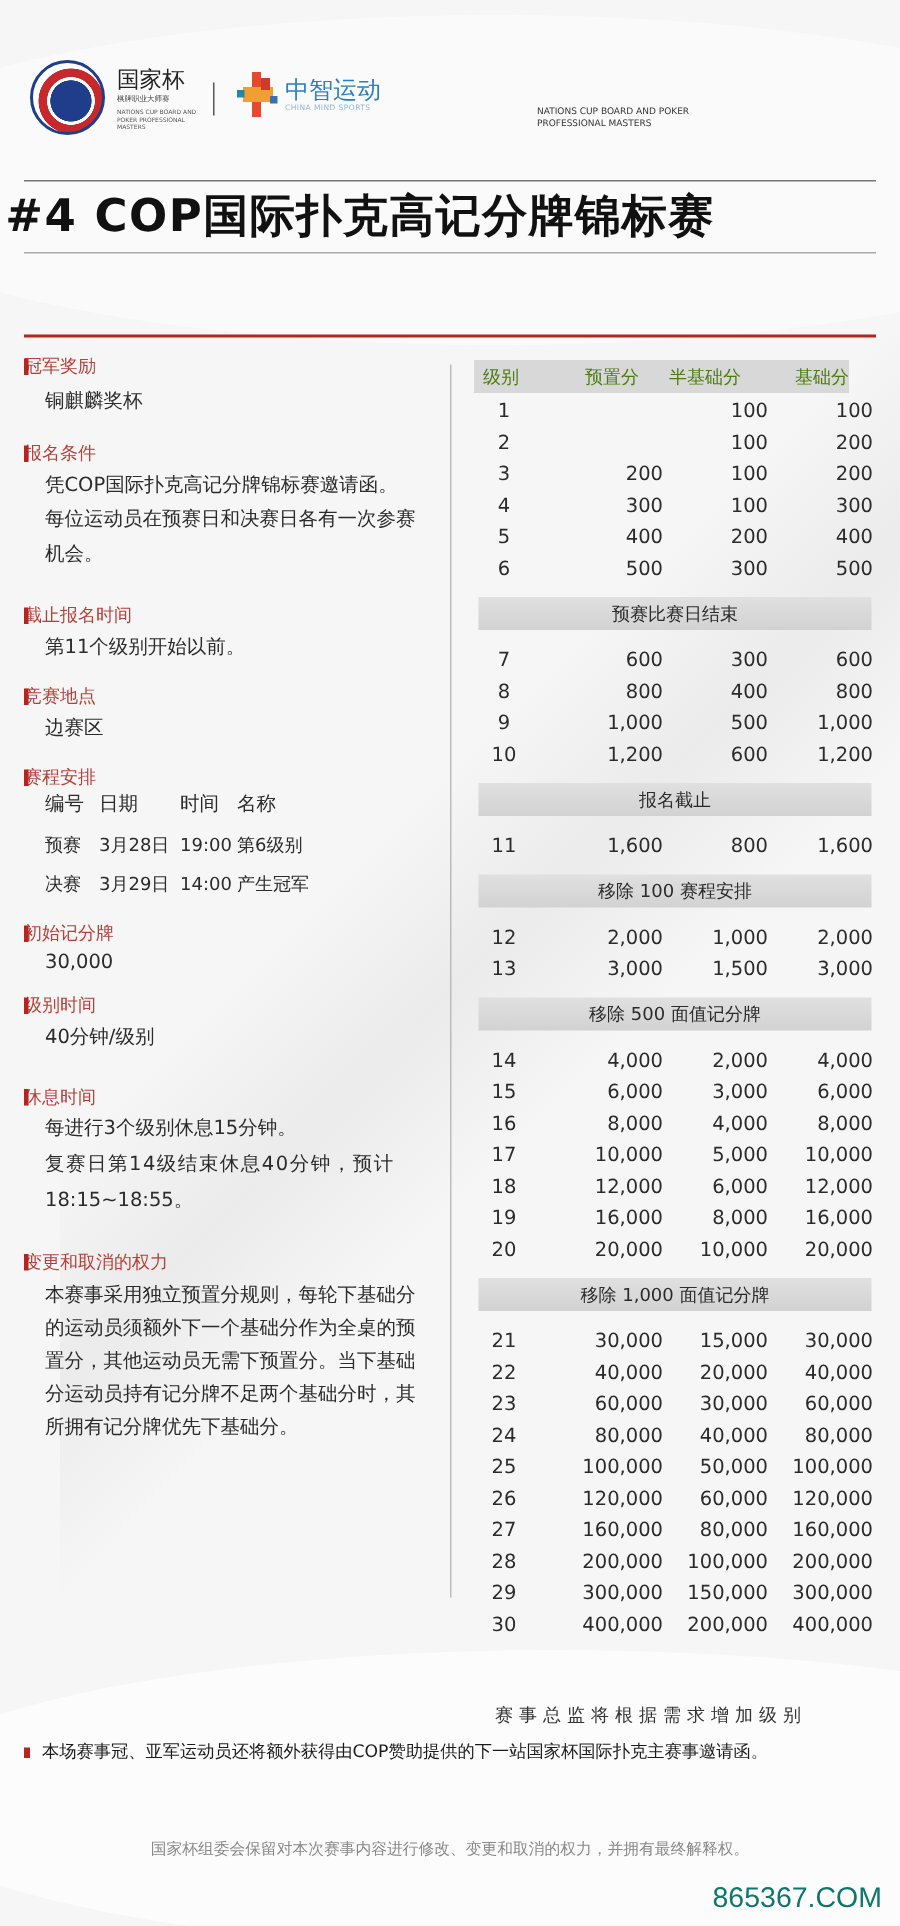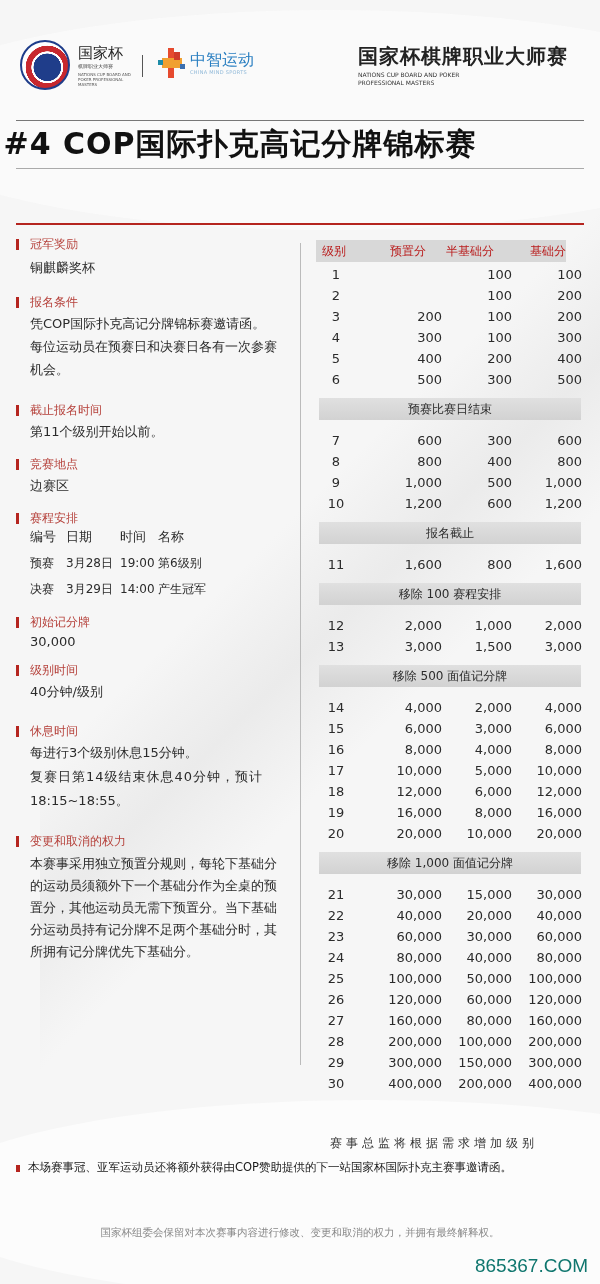--- a/index.html
+++ b/index.html
@@ -49,34 +49,34 @@
   }
   .banner {
     position:absolute; left:16px; top:191px; width:568px; height:29px; background:#b5251f;
     color:#fff; font-size:15px; font-weight:bold; text-align:center; line-height:29px;
   }
   .banner-rule { position:absolute; left:16px; top:223px; width:568px; height:2px; background:#b5251f; }
 
   
   .left { position:absolute; left:16px; top:232px; width:282px; }
   .sec-title {
-    position:absolute; left:0; font-size:12px; color:#b5403a; padding-left:14px; line-height:16px;
+    position:absolute; left:0; font-size:12px; color:#b5403a; line-height:16px;
   }
   .sec-title::before { content:""; position:absolute; left:0; top:3px; width:3px; height:11px; background:#b5251f; }
   .sec-body { position:absolute; left:14px; font-size:13px; color:#2b2b2b; line-height:24px; width:270px; }
   .sched-row { position:absolute; left:14px; font-size:12px; color:#2b2b2b; line-height:18px; }
   .sched-row span { position:absolute; white-space:nowrap; }
 
   .vdivider { position:absolute; left:300px; top:243px; width:1px; height:822px; background:#bbb; }
 
   
   .table { position:absolute; left:316px; top:240px; width:268px; }
   .thead {
     position:absolute; left:0; top:0; width:250px; height:22px; background:#d8d8d8;
-    font-size:12px; color:#b91c1c; line-height:22px;
+    font-size:12px; color:#4d7c0f; line-height:22px;
   }
   .thead span { position:absolute; }
   .trow { position:absolute; left:0; width:268px; height:21px; font-size:13px; color:#2b2b2b; line-height:21px; }
   .trow span { position:absolute; text-align:right; }
   .c1 { left:0; width:40px; text-align:center !important; }
   .c2 { left:40px; width:86px; }
   .c3 { left:126px; width:70px; }
   .c4 { left:196px; width:70px; }
   .band {
     position:absolute; left:3px; width:262px; height:22px; background:linear-gradient(#e0e0e0,#d2d2d2);
@@ -105,21 +105,20 @@
     <div class="logo-divider"></div>
     <div class="cms-mark">
       <span style="left:10px;top:0;width:6px;height:30px;background:#e64a2e;"></span>
       <span style="left:4px;top:10px;width:20px;height:10px;background:#f0a030;"></span>
       <span style="left:0;top:12px;width:5px;height:5px;background:#1d8ca8;"></span>
       <span style="left:16px;top:4px;width:6px;height:8px;background:#d03a2a;"></span>
       <span style="left:22px;top:16px;width:5px;height:5px;background:#3a6fb0;"></span>
     </div>
     <div class="cms-cn">中智运动</div>
     <div class="cms-en">CHINA MIND SPORTS</div>
-    <div class="right-cn">国家杯棋牌职业大师赛</div>
     <div class="right-en">NATIONS CUP BOARD AND POKER PROFESSIONAL MASTERS</div>
   </div>
 
   <div class="rule" style="top:120px;"></div>
   <div class="main-title">#4 COP国际扑克高记分牌锦标赛</div>
   <div class="rule" style="top:168px;background:#aaa;"></div>
 
   <div class="banner-rule"></div>
 
   <div class="left">

